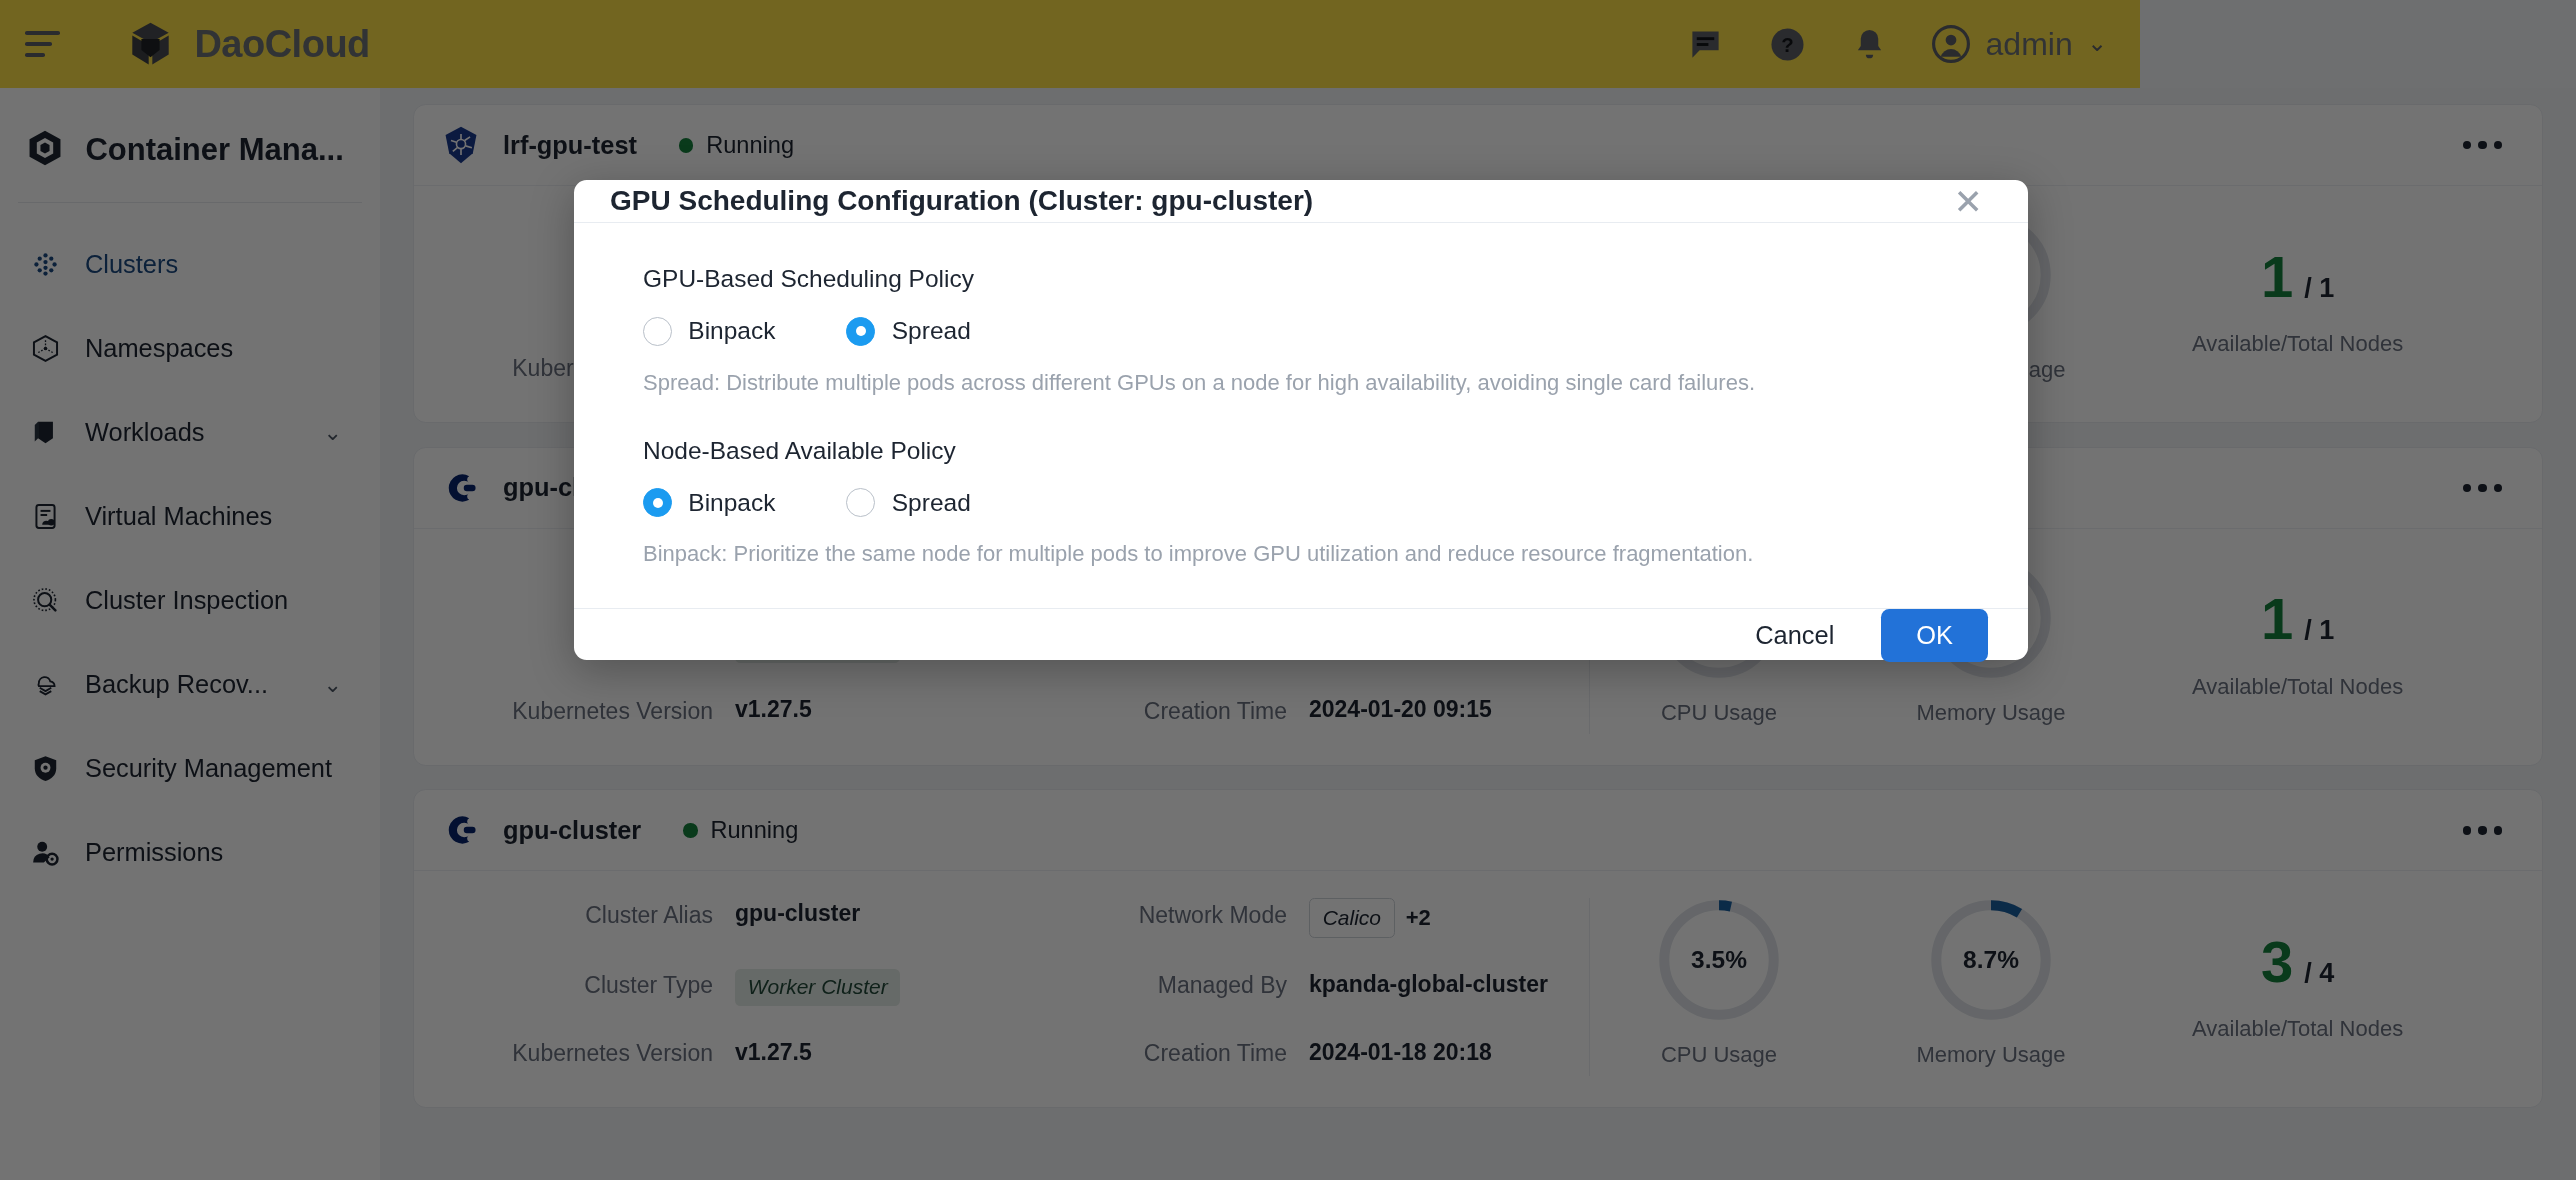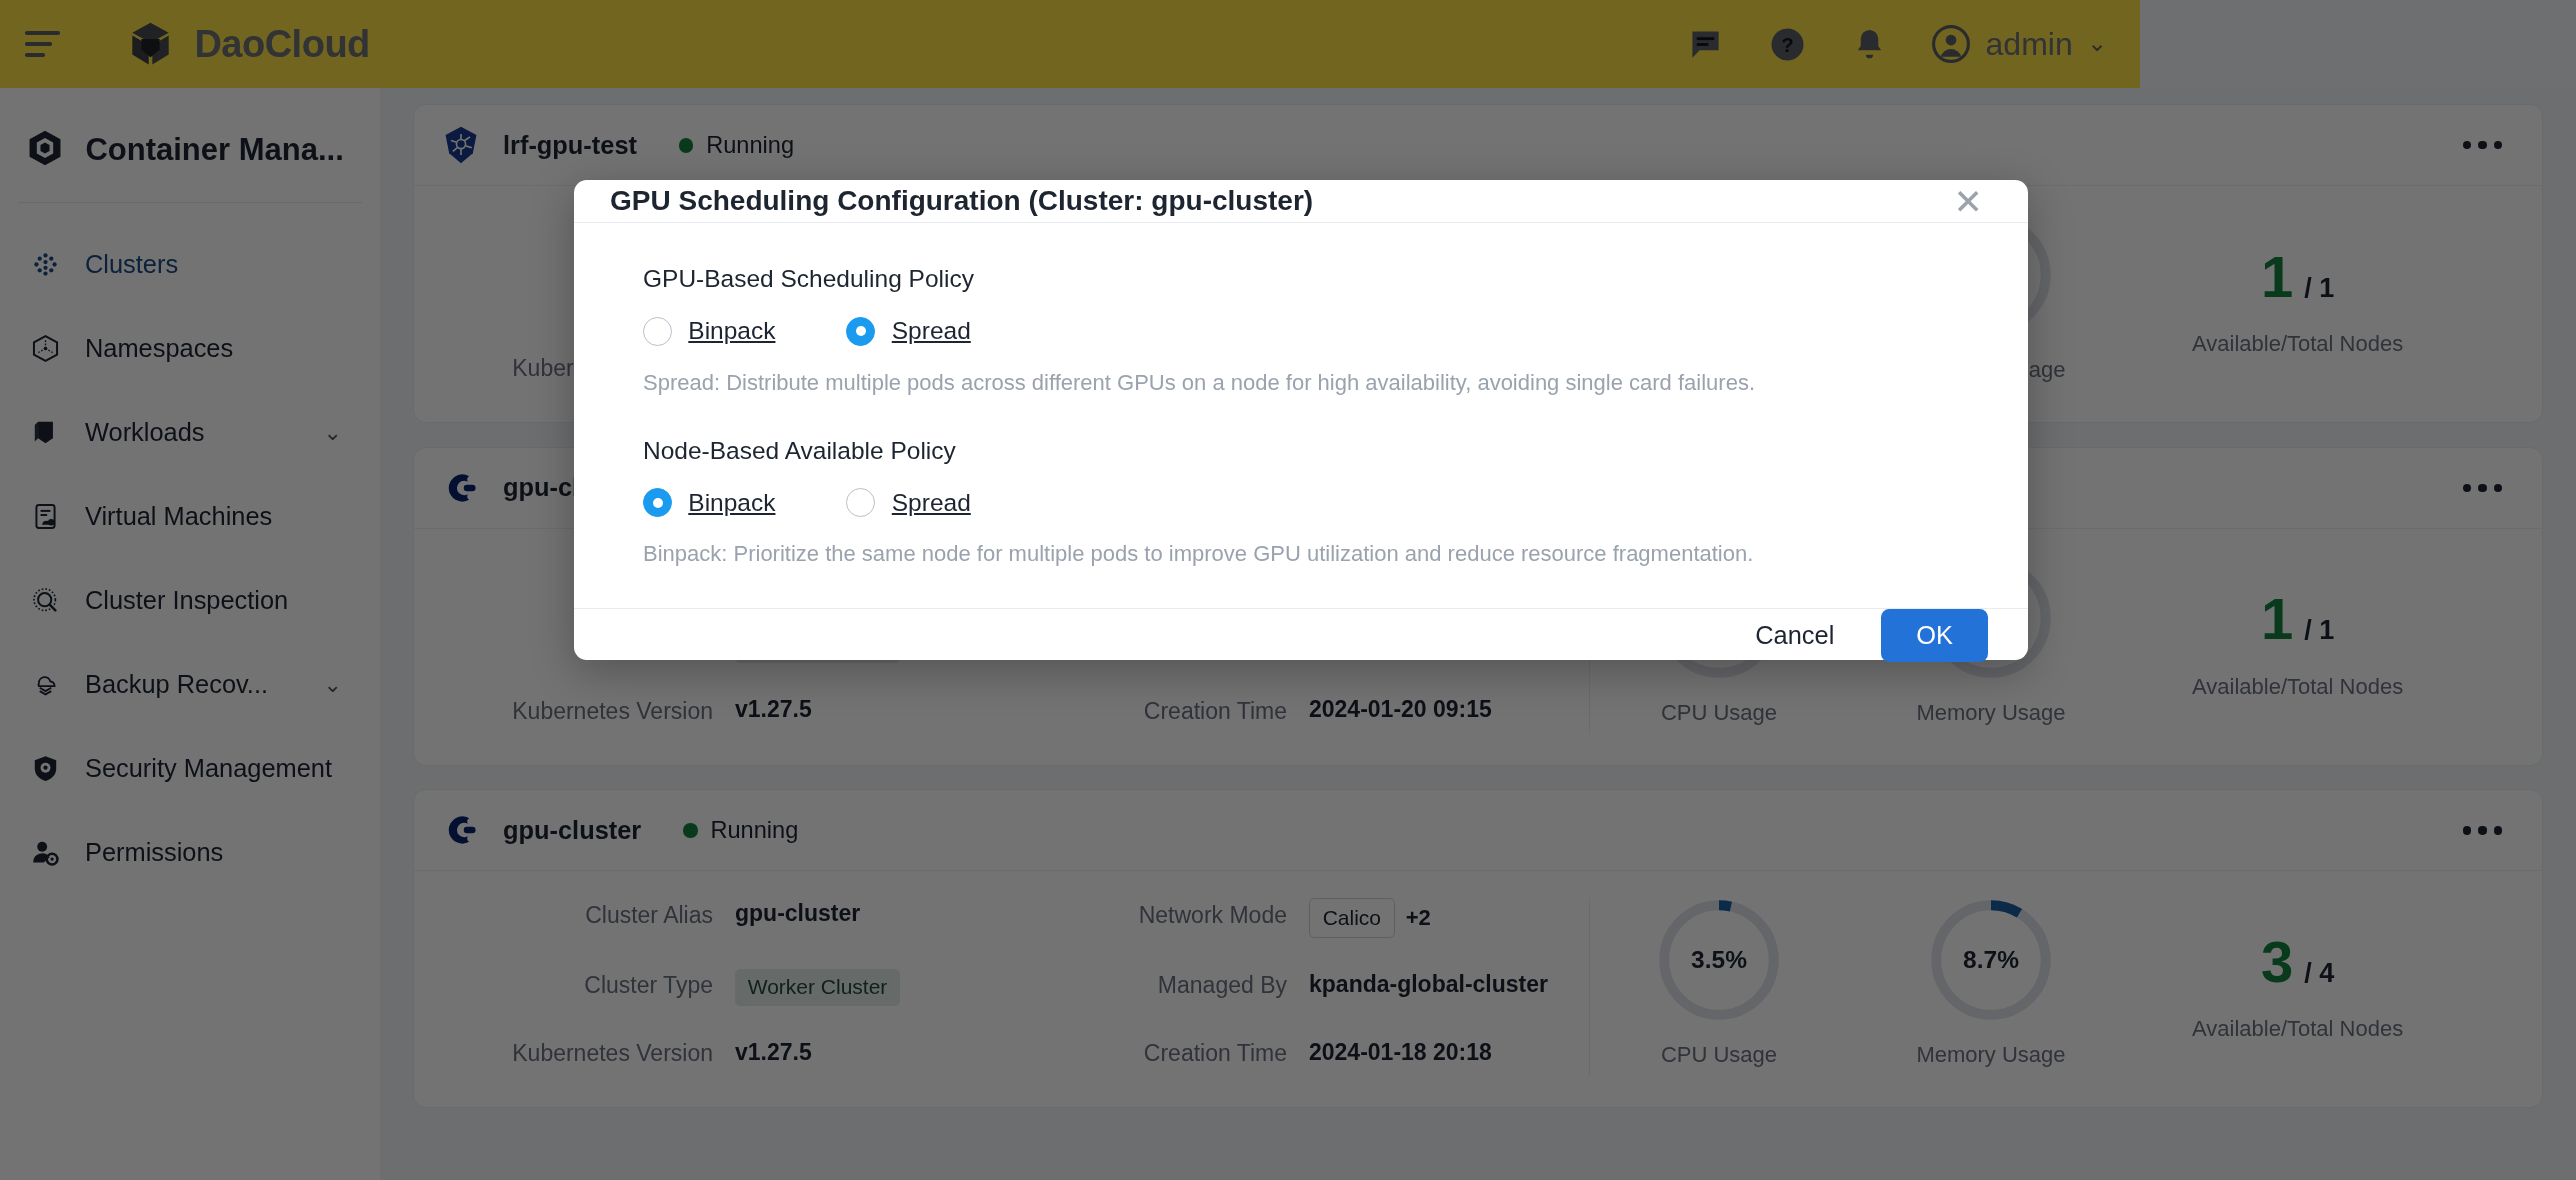--- a/index.html
+++ b/index.html
@@ -108,21 +108,21 @@
     display: flex; gap: 7.3px; cursor: pointer; padding: 9px;
   }
   .card-head .more-btn i { width: 8.2px; height: 8.2px; border-radius: 50%; background: #1d2531; display:block; }
 
   .card-body { display: flex; padding: 27px 27px 31px 27px; }
   .kv-grid { flex: 1 1 auto; display: grid; grid-template-columns: 1fr 1fr; column-gap: 0px; row-gap: 22px; }
   .kv { display: flex; align-items: flex-start; gap: 22px; }
   .kv .k { min-width: 272px; text-align: right; font-size: 23px; color: #6b7280; padding-top: 3.6px; }
   .kv .v { font-size: 23px; color: #1d2531; font-weight: 600; max-width: 300px; line-height: 1.35; }
   .tag {
-    display: inline-block; font-size: 21px; padding: 4.5px 12.7px; border-radius: 5.4px;
+    display: inline-block; font-size: 21px; padding: 4.5px 12.7px; border-radius: 5.4px; font-style: italic;
   }
   .tag.outline { border: 0.9px solid #cfd4da; color: #1d2531; font-weight: 400; }
   .tag.solid { background: #e3eae6; color: #234a3a; font-weight: 400; }
   .plus { font-size: 22px; color: #1d2531; margin-left: 11px; }
 
   .stats { flex: 0 0 926px; display: flex; align-items: center; justify-content: flex-start;
            border-left: 0.9px solid #eceef1; padding-left: 40px; }
   .donut { width: 178px; height: 178px; position: relative; margin-right: 94px; display:flex; flex-direction:column; align-items:center; }
   .donut .ring { width: 124px; height: 124px; position: relative; }
   .donut .pct {
@@ -173,21 +173,21 @@
   .radio-mark {
     width: 29px; height: 29px; border-radius: 50%;
     border: 1.8px solid #b9c0c9; background: #fff;
     display: flex; align-items: center; justify-content: center;
     flex: 0 0 29px;
   }
   .radio-opt.checked .radio-mark { background: #1b9bf0; border-color: #1b9bf0; }
   .radio-opt.checked .radio-mark::after {
     content: ""; width: 10px; height: 10px; border-radius: 50%; background: #ffffff;
   }
-  .radio-text { font-size: 24.5px; color: #1d2531; text-decoration: underline; }
+  .radio-text { font-size: 24.5px; color: #1d2531; }
   .policy-hint { font-size: 22px; color: #9aa2ad; line-height: 1.4; }
 
   #modal-footer {
     height: 100px; border-top: 0.9px solid #e8ecf1;
     display: flex; align-items: center; justify-content: flex-end; gap: 38px;
     padding-right: 40px;
   }
   #btn-cancel {
     background: transparent; border: none; font-size: 25.4px; color: #1d2531;
     cursor: pointer; padding: 11px 9px; font-family: inherit;

